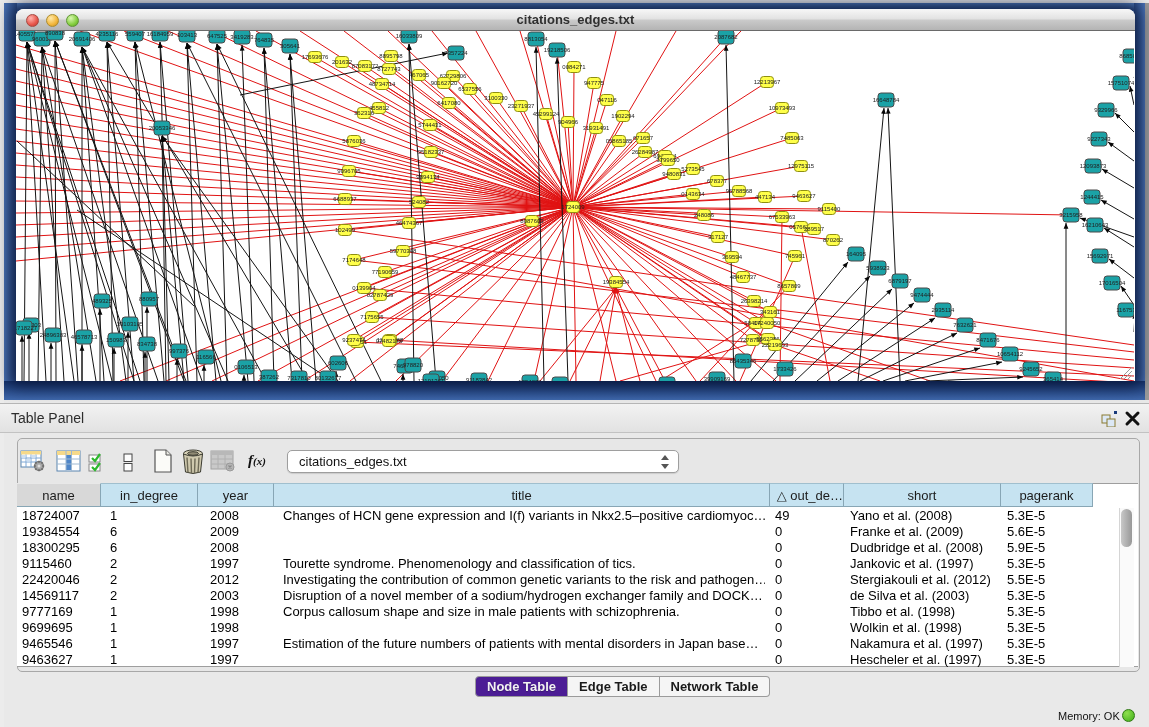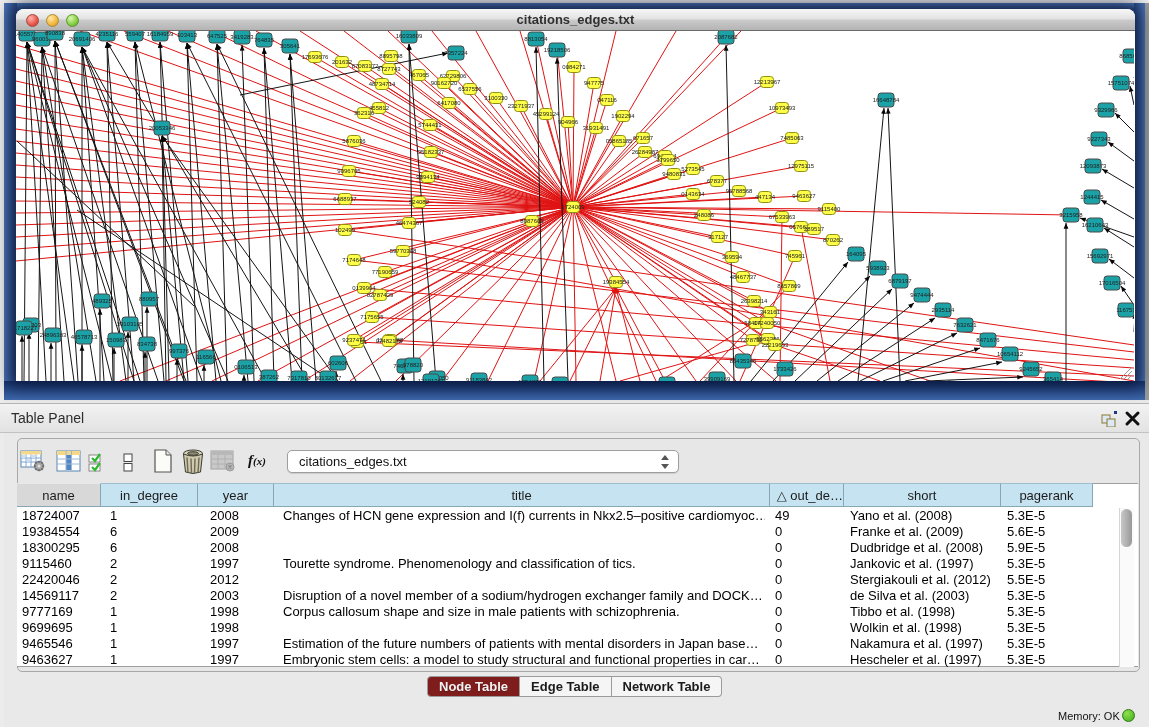--- a/index.html
+++ b/index.html
@@ -40,21 +40,21 @@
 .hcell { position:absolute; top:483px; height:24px; background:#c6e3f1;
   border-right:1px solid #88a6b5; border-bottom:1px solid #88a6b5; border-top:1px solid #a0bfce;
   font-size:13px; color:#1c1c1c; text-align:center; line-height:23px; }
 .row { position:absolute; left:0; width:1121px; height:16px; font-size:13px; color:#000; }
 .row span { position:absolute; top:0; white-space:nowrap; overflow:hidden; }
 #tabs { left:427px; top:676px; height:21px; }
 .tab { position:relative; float:left; height:21px; line-height:20px; font-size:13px;
   font-weight:bold; color:#1a1a1a; background:#f5f5f5; border:1px solid #9b9b9b;
   border-left:none; padding:0 11px; }
 .tab.first { border-left:1px solid #9b9b9b; border-radius:4px 0 0 4px;
-  background:#7f1d1d; color:#f2f2f2; text-shadow:0 1px 1px rgba(0,0,0,0.25); }
+  background:#4c1d95; color:#f2f2f2; text-shadow:0 1px 1px rgba(0,0,0,0.25);margin-left:48px; }
 .tab.last { border-radius:0 4px 4px 0; }
 #memory { left:1058px; top:710px; font-size:11px; color:#111; }
 #memdot { left:1122px; top:709px; width:13px; height:13px; border-radius:50%;
   background:radial-gradient(circle at 35% 30%, #8fe04e, #3fae19); border:1px solid #2f7a12; }
 </style></head>
 <body>
 <div class="abs" id="frame">
     <div class="edgeT"></div>
     <div class="edgeL"></div>
     <div class="edgeR"></div>
@@ -900,21 +900,21 @@
 <div class="hcell" style="left:101px;width:97px;">in_degree</div>
 <div class="hcell" style="left:198px;width:76px;">year</div>
 <div class="hcell" style="left:274px;width:496px;">title</div>
 <div class="hcell" style="left:770px;width:74px;text-align:right;padding-left:5px;">△ out_de…</div>
 <div class="hcell" style="left:844px;width:157px;">short</div>
 <div class="hcell" style="left:1001px;width:92px;">pagerank</div>
 <div class="row" style="top:508px">
 <span style="left:22px">18724007</span>
 <span style="left:110px">1</span>
 <span style="left:210px">2008</span>
-<span style="left:283px;width:482px">Changes of HCN gene expression and I(f) currents in Nkx2.5–positive cardiomyoc…</span>
+<span style="left:283px;width:482px">Changes of HCN gene expression and I(f) variants in Nkx2.5–positive cardiomyoc…</span>
 <span style="left:775px">49</span>
 <span style="left:850px">Yano et al. (2008)</span>
 <span style="left:1007px">5.3E-5</span>
 </div>
 <div class="row" style="top:524px">
 <span style="left:22px">19384554</span>
 <span style="left:110px">6</span>
 <span style="left:210px">2009</span>
 <span style="left:775px">0</span>
 <span style="left:850px">Franke et al. (2009)</span>
@@ -934,20 +934,21 @@
 <span style="left:210px">1997</span>
 <span style="left:283px;width:482px">Tourette syndrome. Phenomenology and classification of tics.</span>
 <span style="left:775px">0</span>
 <span style="left:850px">Jankovic et al. (1997)</span>
 <span style="left:1007px">5.3E-5</span>
 </div>
 <div class="row" style="top:572px">
 <span style="left:22px">22420046</span>
 <span style="left:110px">2</span>
 <span style="left:210px">2012</span>
+<span style="left:283px;width:482px">Investigating the contribution of common genetic variants to the risk and pathogen…</span>
 <span style="left:775px">0</span>
 <span style="left:850px">Stergiakouli et al. (2012)</span>
 <span style="left:1007px">5.5E-5</span>
 </div>
 <div class="row" style="top:588px">
 <span style="left:22px">14569117</span>
 <span style="left:110px">2</span>
 <span style="left:210px">2003</span>
 <span style="left:283px;width:482px">Disruption of a novel member of a sodium/hydrogen exchanger family and DOCK…</span>
 <span style="left:775px">0</span>
@@ -977,21 +978,20 @@
 <span style="left:210px">1997</span>
 <span style="left:283px;width:482px">Estimation of the future numbers of patients with mental disorders in Japan base…</span>
 <span style="left:775px">0</span>
 <span style="left:850px">Nakamura et al. (1997)</span>
 <span style="left:1007px">5.3E-5</span>
 </div>
 <div class="row" style="top:652px">
 <span style="left:22px">9463627</span>
 <span style="left:110px">1</span>
 <span style="left:210px">1997</span>
-<span style="left:283px;width:482px">Embryonic stem cells: a model to study structural and functional properties in car…</span>
 <span style="left:775px">0</span>
 <span style="left:850px">Hescheler et al. (1997)</span>
 <span style="left:1007px">5.3E-5</span>
 </div>
 
 <div class="abs" style="left:1119px;top:508px;width:15px;height:159px;background:#fafafa;border-left:1px solid #d5d5d5;"></div>
 <div class="abs" style="left:1121px;top:509px;width:11px;height:38px;border-radius:6px;background:linear-gradient(90deg,#c8c8c8,#989898);"></div>
 <div class="abs" id="tabs">
   <div class="tab first">Node Table</div>
     <div class="tab">Edge Table</div>

